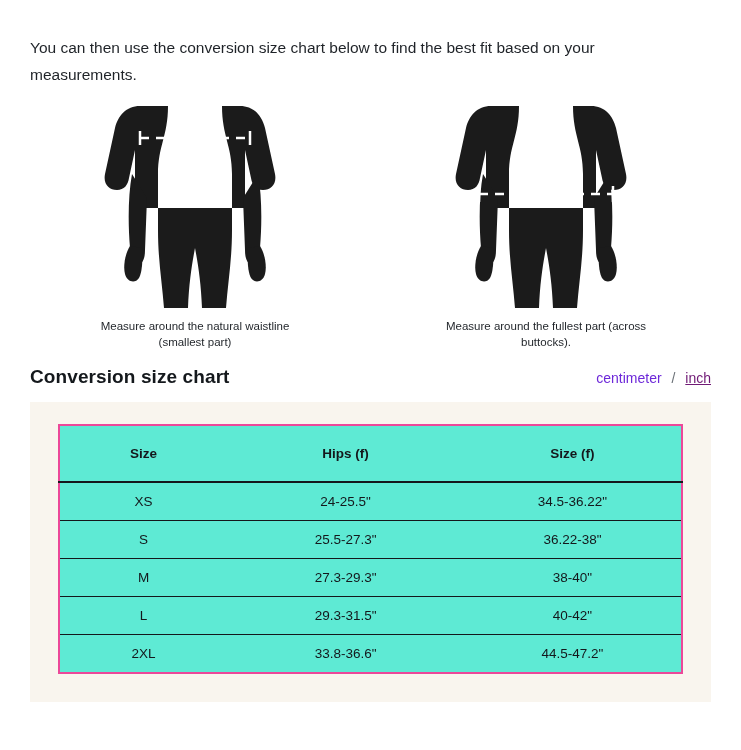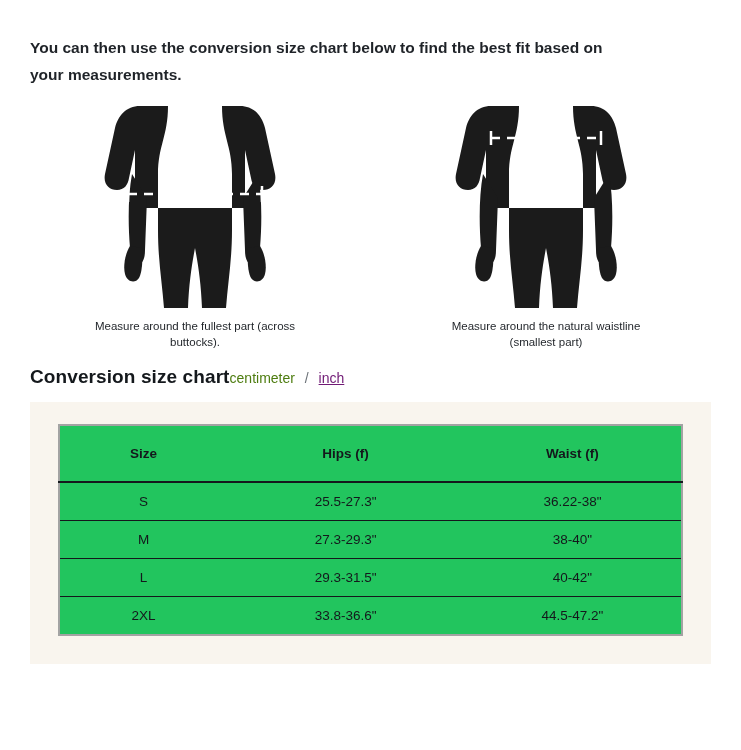--- a/index.html
+++ b/index.html
@@ -17,21 +17,20 @@
     width: 741px;
     height: 750px;
     overflow: hidden;
   }
   .intro {
     padding: 18px 30px 0 30px;
     font-size: 15.5px;
     line-height: 1.75;
     color: #1f2328;
     max-width: 660px;
-    font-weight: bold;
   }
   .figures {
     display: flex;
     justify-content: space-between;
     padding: 6px 30px 0 30px;
   }
   .figure {
     width: 330px;
     display: flex;
     flex-direction: column;
@@ -47,51 +46,52 @@
     margin-top: 10px;
     font-size: 11.5px;
     line-height: 1.35;
     text-align: center;
     color: #1f2328;
     width: 230px;
   }
   .chart-head {
     display: flex;
     align-items: baseline;
+    justify-content: space-between;
     padding: 16px 30px 0 30px;
   }
   .chart-title {
     font-size: 19px;
     font-weight: bold;
     color: #14181c;
     letter-spacing: .1px;
   }
   .unit-toggle {
     font-size: 14px;
     color: #1f2328;
   }
   .unit-toggle .sep { margin: 0 6px; color: #6b7177; }
   .unit-active {
-    color: #4d7c0f;
+    color: #6d28d9;
   }
   .unit-link {
     color: #701a75;
     text-decoration: underline;
     cursor: pointer;
   }
   .table-wrap {
     margin: 14px 30px 0 30px;
     background: #f9f5ee;
     padding: 22px 28px 28px 28px;
   }
   table.size-chart {
     width: 100%;
     border-collapse: collapse;
-    background: #22c55e;
-    border: 2px solid #a3a3a3;
+    background: #5eead4;
+    border: 2px solid #ec4899;
   }
   table.size-chart th,
   table.size-chart td {
     text-align: center;
     padding: 11px 4px;
     font-size: 13.5px;
     color: #14181c;
     border-bottom: 1px solid #14181c;
   }
   table.size-chart th {
@@ -106,20 +106,46 @@
   table.size-chart col.c3 { width: 35%; }
 </style>
 </head>
 <body>
 
 <div class="page">
 
   <p class="intro">You can then use the conversion size chart below to find the best fit based on your measurements.</p>
 
   <div class="figures">
+
+    <div class="figure">
+      <div class="figure-img">
+        <svg width="230" height="205" viewBox="0 0 230 205">
+
+          <path d="M70 2 h90 c14 0 22 10 25 22 l10 46 c2 10 -4 16 -12 16 -7 0 -11 -5 -12 -12 l-6 -28 v58 h-110 v-58 l-6 28 c-1 7 -5 12 -12 12 -8 0 -14 -6 -12 -16 l10 -46 c3 -12 11 -22 25 -22 z" fill="#1b1b1b"></path>
+
+          <path d="M88 2 c0 30 -10 40 -10 68 v34 h74 v-34 c0 -28 -10 -38 -10 -68 z" fill="#ffffff"></path>
+
+          <path d="M52 70 c-4 22 -4 50 -2 74 c1 10 3 16 8 16 c5 0 7 -6 7 -14 l2 -52 z" fill="#1b1b1b"></path>
+          <path d="M178 70 c4 22 4 50 2 74 c-1 10 -3 16 -8 16 c-5 0 -7 -6 -7 -14 l-2 -52 z" fill="#1b1b1b"></path>
+
+          <path d="M50 142 c-5 8 -7 20 -5 28 c2 8 10 10 14 4 c3 -5 4 -18 3 -30 z" fill="#1b1b1b"></path>
+          <path d="M180 142 c5 8 7 20 5 28 c-2 8 -10 10 -14 4 c-3 -5 -4 -18 -3 -30 z" fill="#1b1b1b"></path>
+
+          <path d="M78 104 h74 v22 c0 30 -4 52 -6 78 h-24 c-1 -26 -4 -44 -7 -60 c-3 16 -6 34 -7 60 h-24 c-2 -26 -6 -48 -6 -78 z" fill="#1b1b1b"></path>
+
+          <g stroke="#ffffff" stroke-width="2.5" fill="none">
+            <line x1="60" y1="34" x2="170" y2="34" stroke-dasharray="9 7"></line>
+            <line x1="60" y1="27" x2="60" y2="41"></line>
+            <line x1="170" y1="27" x2="170" y2="41"></line>
+          </g>
+        </svg>
+      </div>
+      <div class="caption">Measure around the natural waistline (smallest part)</div>
+    </div>
 
     <div class="figure">
       <div class="figure-img">
         <svg width="230" height="205" viewBox="0 0 230 205">
           <path d="M70 2 h90 c14 0 22 10 25 22 l10 46 c2 10 -4 16 -12 16 -7 0 -11 -5 -12 -12 l-6 -28 v58 h-110 v-58 l-6 28 c-1 7 -5 12 -12 12 -8 0 -14 -6 -12 -16 l10 -46 c3 -12 11 -22 25 -22 z" fill="#1b1b1b"></path>
           <path d="M88 2 c0 30 -10 40 -10 68 v34 h74 v-34 c0 -28 -10 -38 -10 -68 z" fill="#ffffff"></path>
           <path d="M52 70 c-4 22 -4 50 -2 74 c1 10 3 16 8 16 c5 0 7 -6 7 -14 l2 -52 z" fill="#1b1b1b"></path>
           <path d="M178 70 c4 22 4 50 2 74 c-1 10 -3 16 -8 16 c-5 0 -7 -6 -7 -14 l-2 -52 z" fill="#1b1b1b"></path>
           <path d="M50 142 c-5 8 -7 20 -5 28 c2 8 10 10 14 4 c3 -5 4 -18 3 -30 z" fill="#1b1b1b"></path>
           <path d="M180 142 c5 8 7 20 5 28 c-2 8 -10 10 -14 4 c-3 -5 -4 -18 -3 -30 z" fill="#1b1b1b"></path>
@@ -127,46 +153,20 @@
           <g stroke="#ffffff" stroke-width="2.5" fill="none">
             <line x1="48" y1="90" x2="182" y2="90" stroke-dasharray="9 7"></line>
             <line x1="48" y1="82" x2="48" y2="98"></line>
             <line x1="182" y1="82" x2="182" y2="98"></line>
           </g>
         </svg>
       </div>
       <div class="caption">Measure around the fullest part (across buttocks).</div>
     </div>
 
-    <div class="figure">
-      <div class="figure-img">
-        <svg width="230" height="205" viewBox="0 0 230 205">
-
-          <path d="M70 2 h90 c14 0 22 10 25 22 l10 46 c2 10 -4 16 -12 16 -7 0 -11 -5 -12 -12 l-6 -28 v58 h-110 v-58 l-6 28 c-1 7 -5 12 -12 12 -8 0 -14 -6 -12 -16 l10 -46 c3 -12 11 -22 25 -22 z" fill="#1b1b1b"></path>
-
-          <path d="M88 2 c0 30 -10 40 -10 68 v34 h74 v-34 c0 -28 -10 -38 -10 -68 z" fill="#ffffff"></path>
-
-          <path d="M52 70 c-4 22 -4 50 -2 74 c1 10 3 16 8 16 c5 0 7 -6 7 -14 l2 -52 z" fill="#1b1b1b"></path>
-          <path d="M178 70 c4 22 4 50 2 74 c-1 10 -3 16 -8 16 c-5 0 -7 -6 -7 -14 l-2 -52 z" fill="#1b1b1b"></path>
-
-          <path d="M50 142 c-5 8 -7 20 -5 28 c2 8 10 10 14 4 c3 -5 4 -18 3 -30 z" fill="#1b1b1b"></path>
-          <path d="M180 142 c5 8 7 20 5 28 c-2 8 -10 10 -14 4 c-3 -5 -4 -18 -3 -30 z" fill="#1b1b1b"></path>
-
-          <path d="M78 104 h74 v22 c0 30 -4 52 -6 78 h-24 c-1 -26 -4 -44 -7 -60 c-3 16 -6 34 -7 60 h-24 c-2 -26 -6 -48 -6 -78 z" fill="#1b1b1b"></path>
-
-          <g stroke="#ffffff" stroke-width="2.5" fill="none">
-            <line x1="60" y1="34" x2="170" y2="34" stroke-dasharray="9 7"></line>
-            <line x1="60" y1="27" x2="60" y2="41"></line>
-            <line x1="170" y1="27" x2="170" y2="41"></line>
-          </g>
-        </svg>
-      </div>
-      <div class="caption">Measure around the natural waistline (smallest part)</div>
-    </div>
-
   </div>
 
   <div class="chart-head">
     <div class="chart-title">Conversion size chart</div>
     <div class="unit-toggle">
       <span class="unit-active">centimeter</span>
       <span class="sep">/</span>
       <span class="unit-link">inch</span>
     </div>
   </div>
@@ -175,24 +175,29 @@
     <table class="size-chart">
       <colgroup>
           <col class="c1">
           <col class="c2">
           <col class="c3">
         </colgroup>
       <thead>
         <tr>
           <th>Size</th>
           <th>Hips (f)</th>
-          <th>Waist (f)</th>
+          <th>Size (f)</th>
         </tr>
       </thead>
       <tbody>
+        <tr>
+          <td>XS</td>
+          <td>24-25.5"</td>
+          <td>34.5-36.22"</td>
+        </tr>
         <tr>
           <td>S</td>
           <td>25.5-27.3"</td>
           <td>36.22-38"</td>
         </tr>
         <tr>
           <td>M</td>
           <td>27.3-29.3"</td>
           <td>38-40"</td>
         </tr>

